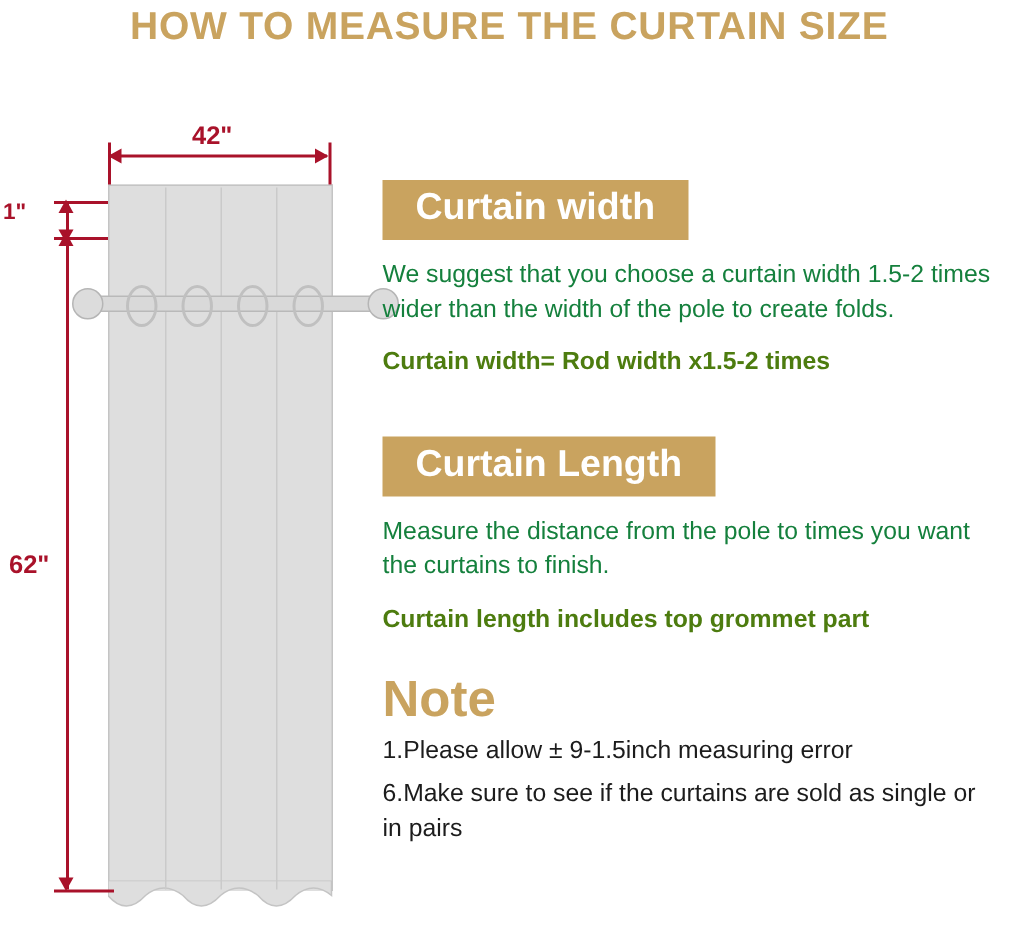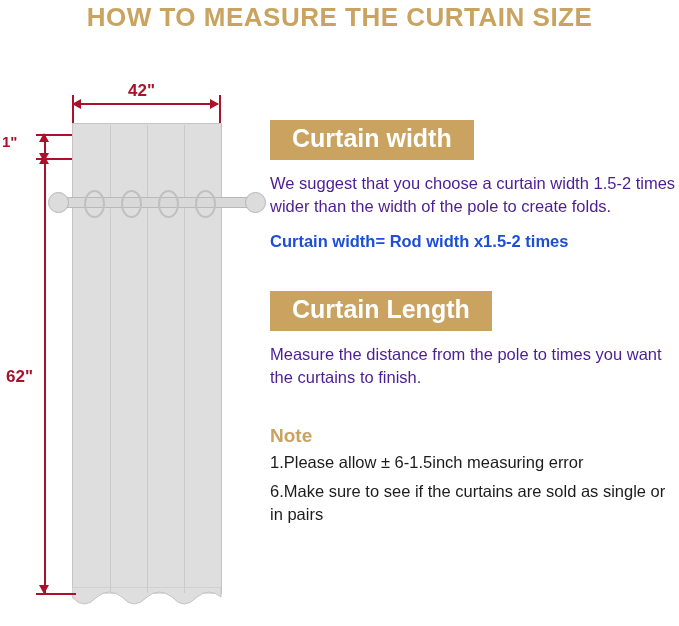--- a/index.html
+++ b/index.html
@@ -138,54 +138,54 @@
     font-size: 17px;
     font-weight: bold;
     white-space: nowrap;
   }
   .dim-label.small {
     font-size: 15px;
   }
   
   .content {
     position: absolute;
-    left: 270px;
+    left: 255px;
     top: 120px;
     width: 409px;
   }
   .section-banner {
     display: inline-block;
     background: #c9a35f;
     color: #ffffff;
     font-size: 25px;
     font-weight: bold;
     padding: 5px 22px 7px 22px;
     line-height: 1.1;
     white-space: nowrap;
   }
   .body-text {
-    color: #4c1d95;
+    color: #15803d;
     font-size: 16.5px;
     line-height: 1.42;
     margin-top: 12px;
     margin-bottom: 0;
   }
   .bold-line {
-    color: #1d4ed8;
+    color: #4d7c0f;
     font-size: 16.5px;
     font-weight: bold;
     margin-top: 14px;
     white-space: nowrap;
   }
   .block2 { margin-top: 40px; }
   .note-title {
     color: #c9a35f;
-    font-size: 19px;
-    font-weight: bold;
-    margin-top: 36px;
+    font-size: 34px;
+    font-weight: bold;
+    margin-top: 26px;
     line-height: 1;
   }
   .note-line {
     color: #1c1c1c;
     font-size: 16.5px;
     line-height: 1.4;
     margin-top: 6px;
   }
 </style>
 </head>
@@ -236,20 +236,21 @@
 
   <div class="content">
 
     <div class="section-banner">Curtain width</div>
     <p class="body-text">We suggest that you choose a curtain width 1.5-2 times wider than the width of the pole to create folds.</p>
     <p class="bold-line">Curtain width= Rod width x1.5-2 times</p>
 
     <div class="block2">
       <div class="section-banner">Curtain Length</div>
       <p class="body-text">Measure the distance from the pole to times you want the curtains to finish.</p>
+      <p class="bold-line">Curtain length includes top grommet part</p>
     </div>
 
     <div class="note-title">Note</div>
-    <div class="note-line">1.Please allow ± 6-1.5inch measuring error</div>
+    <div class="note-line">1.Please allow ± 9-1.5inch measuring error</div>
     <div class="note-line">6.Make sure to see if the curtains are sold as single or in pairs</div>
   </div>
 
 </div>
 
 </body></html>

